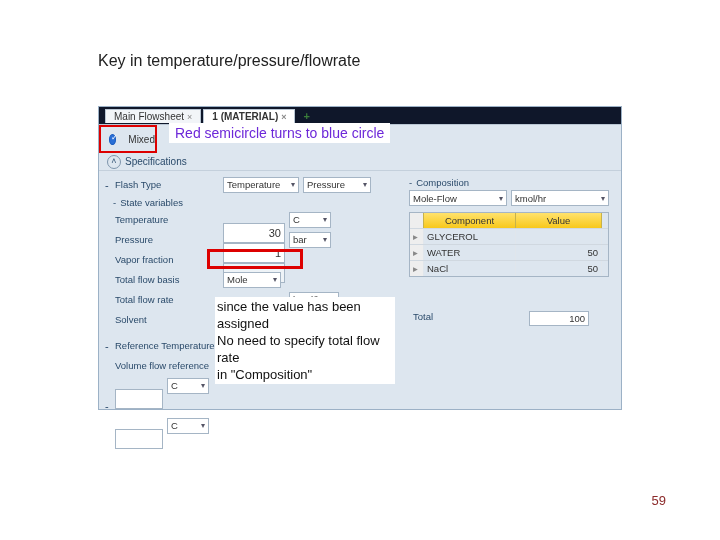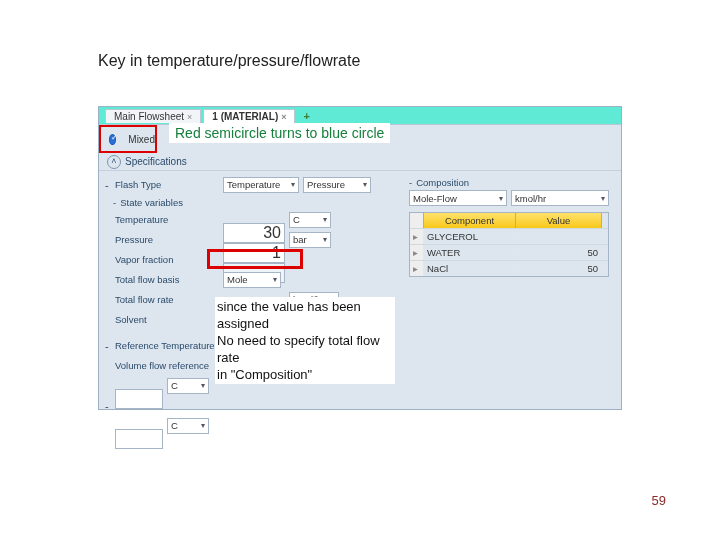--- a/index.html
+++ b/index.html
@@ -1,41 +1,41 @@
 <!DOCTYPE html>
 <html><head>
 <meta charset="utf-8">
 <style>
   * { box-sizing: border-box; margin: 0; padding: 0; }
   body { width: 720px; height: 540px; background: #fff; font-family: "Segoe UI", Arial, sans-serif; font-size: 11px; color: #333; position: relative; overflow: hidden; }
   .slide-title { position: absolute; top: 52px; left: 98px; font-size: 16px; color: #222; }
   .app { position: absolute; top: 106px; left: 98px; width: 524px; height: 304px; background: #dde6ef; border: 1px solid #9cb1c6; }
-  .tabs { display: flex; align-items: center; background: #5eead4; border-bottom: 1px solid #b9c6d3; height: 18px; padding-left: 6px; }
+  .tabs { display: flex; align-items: center; background: #0f172a; border-bottom: 1px solid #b9c6d3; height: 18px; padding-left: 6px; }
   .tab { padding: 1px 8px; font-size: 10px; border: 1px solid #b9c6d3; border-bottom: none; margin-right: 2px; background: #f2f5f8; }
   .tab.active { background: #fff; font-weight: bold; }
   .close-x { font-size: 9px; color: #888; margin-left: 3px; }
   .plus { color: #3a7d3a; font-weight: bold; padding: 0 6px; }
   .statusrow { display: flex; align-items: center; height: 28px; padding-left: 8px; gap: 12px; border-bottom: 1px solid #c4d0dc; }
   .status-icon { width: 11px; height: 11px; border-radius: 50%; background: #2a6fd6; border: 1px solid #1a5cbf; display: inline-block; position: relative; }
   .status-icon::after { content: "✓"; color: #fff; font-size: 8px; position: absolute; top: -2px; left: 1px; }
   .status-text { font-size: 10px; }
-  .callout1 { position: absolute; top: 123px; left: 169px; background: #fff; font-size: 14px; padding: 2px 6px; color: #15803d; }
+  .callout1 { position: absolute; top: 123px; left: 169px; background: #fff; font-size: 14px; padding: 2px 6px; color: #6d28d9; }
   .red-box-status { border: 2px solid #d00; }
   .section-hdr { display: flex; align-items: center; height: 18px; padding-left: 8px; border-bottom: 1px solid #c4d0dc; }
   .collapse { width: 14px; height: 14px; border: 1px solid #7e95ac; border-radius: 50%; text-align: center; line-height: 11px; font-size: 9px; color: #3a5a7a; margin-right: 4px; }
   .section-label { font-size: 10px; color: #2a4a6a; }
   .panels { display: flex; padding: 4px 6px 0 6px; gap: 6px; height: 232px; }
   .left { width: 298px; }
   .right { width: 200px; }
   .row { display: flex; align-items: center; height: 19px; margin-bottom: 1px; }
   .lbl { width: 108px; font-size: 9.5px; color: #2a4a6a; }
   .dash { width: 6px; color: #2a4a6a; margin-right: 4px; }
   .sel { height: 16px; border: 1px solid #a5b5c5; background: #fff; display: flex; align-items: center; justify-content: space-between; padding: 0 3px; font-size: 9.5px; }
   .carets { font-size: 8px; color: #556; }
-  .val { height: 20px; border: 1px solid #a5b5c5; background: #fff; display: flex; align-items: center; justify-content: flex-end; padding: 0 3px; font-size: 16px; width: 62px; margin-right: 4px; margin-top: 27px;}
+  .val { height: 20px; border: 1px solid #a5b5c5; background: #fff; display: flex; align-items: center; justify-content: flex-end; padding: 0 3px; font-size: 11px; width: 62px; margin-right: 4px; margin-top: 27px;}
   .unit { width: 42px; }
   .sub-hdr { font-size: 9.5px; color: #2a4a6a; padding: 2px 0 2px 8px; }
   .red-box-flow { position: absolute; top: 249px; left: 207px; width: 96px; height: 20px; border: 3px solid #d00; }
   .callout2 { position: absolute; top: 297px; left: 215px; width: 180px; background: #fff; font-size: 13px; color: #111; line-height: 17px; padding: 1px 2px;}
   .comp-head { display:flex; height:18px; }
   .comp-head .sel { flex:1; }
   .grid { border: 1px solid #a5b5c5; margin-top: 4px; }
   .grid-hd { display:flex; }
   .grid-hd div { background: linear-gradient(#ffe26d,#f8c81a); text-align:center; font-size:9.5px; padding:2px 0; border-right:1px solid #c7b24a; }
   .gc1 { width: 14px; background:#eee !important; }
@@ -194,20 +194,24 @@
           <div class="gc1">▸</div>
           <div class="gc2">WATER</div>
           <div class="gc3">50</div>
         </div>
         <div class="grow">
           <div class="gc1">▸</div>
           <div class="gc2">NaCl</div>
           <div class="gc3">50</div>
         </div>
       </div>
+      <div class="total">
+        <div class="tl">Total</div>
+        <div class="tv">100</div>
+      </div>
     </div>
   </div>
 </div>
 
 <div class="callout1">Red semicircle turns to blue circle</div>
 <div class="red-box-flow"></div>
 <div class="callout2">
   <div>since the value has been assigned</div>
   <div>No need to specify total flow rate</div>
   <div>in "Composition"</div>

